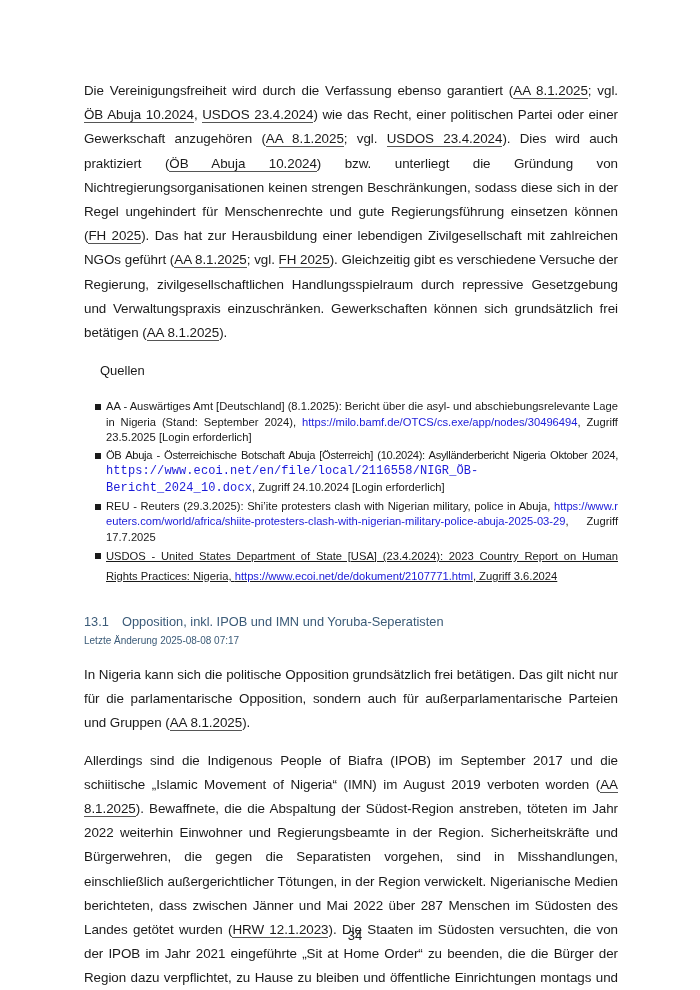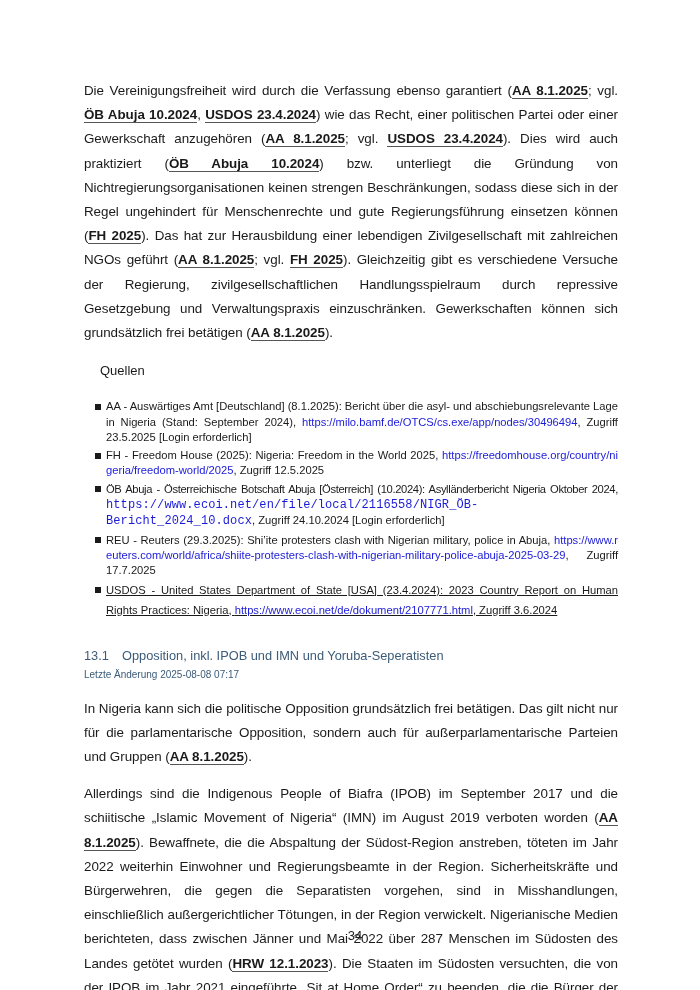--- a/index.html
+++ b/index.html
@@ -8,21 +8,20 @@
       font-family: "Liberation Sans", sans-serif; color: #1a1a1a;
     }
     .page { position: absolute; left: 84px; top: 79px; width: 534px; }
     p.body {
       margin: 0; font-size: 13.4px; line-height: 24.2px; text-align: justify;
       letter-spacing: -0.05px;
     }
     .cite {
       border-bottom: 1px solid #555; padding-bottom: 0px; text-decoration: none;
       color: inherit;
-      font-weight: bold;
     }
     .quellen { margin: 17px 0 0 16px; font-size: 13px; line-height: 18px; }
     ul.sources {
       list-style: none; margin: 19px 0 0 0; padding: 0 0 0 10px;
     }
     ul.sources li {
       position: relative; padding-left: 12px; font-size: 11.2px; line-height: 15.3px;
       margin-bottom: 3px; text-align: justify; color: #1a1a1a;
     }
     ul.sources li .bullet {
@@ -53,24 +52,20 @@
 
   <p class="quellen">Quellen</p>
 
   <ul class="sources">
     <li>
       <span class="bullet"></span>
       <span>AA - Auswärtiges Amt [Deutschland] (8.1.2025): Bericht über die asyl- und abschiebungsrelevante Lage in Nigeria (Stand: September 2024), </span><a>https://milo.bamf.de/OTCS/cs.exe/app/nodes/30496494</a><span>, Zugriff 23.5.2025 [Login erforderlich]</span>
     </li>
     <li>
       <span class="bullet"></span>
-      <span>FH - Freedom House (2025): Nigeria: Freedom in the World 2025, </span><a style="word-break: break-all;">https://freedomhouse.org/country/nigeria/freedom-world/2025</a><span>, Zugriff 12.5.2025</span>
-    </li>
-    <li>
-      <span class="bullet"></span>
       <span style="letter-spacing:-0.35px;">ÖB Abuja - Österreichische Botschaft Abuja [Österreich] (10.2024): Asylländerbericht Nigeria Oktober 2024, </span><a class="mono">https://www.ecoi.net/en/file/local/2116558/NIGR_ÖB-Bericht_2024_10.docx</a><span>, Zugriff 24.10.2024 [Login erforderlich]</span>
     </li>
     <li>
       <span class="bullet"></span>
       <span>REU - Reuters (29.3.2025): Shi’ite protesters clash with Nigerian military, police in Abuja, </span><a style="word-break: break-all;">https://www.reuters.com/world/africa/shiite-protesters-clash-with-nigerian-military-police-abuja-2025-03-29</a><span>, Zugriff 17.7.2025</span>
     </li>
     <li class="last">
       <span class="bullet" style="top:7px;"></span>
       <span>USDOS - United States Department of State [USA] (23.4.2024): 2023 Country Report on Human Rights Practices: Nigeria, </span><a>https://www.ecoi.net/de/dokument/2107771.html</a><span>, Zugriff 3.6.2024</span>
     </li>

